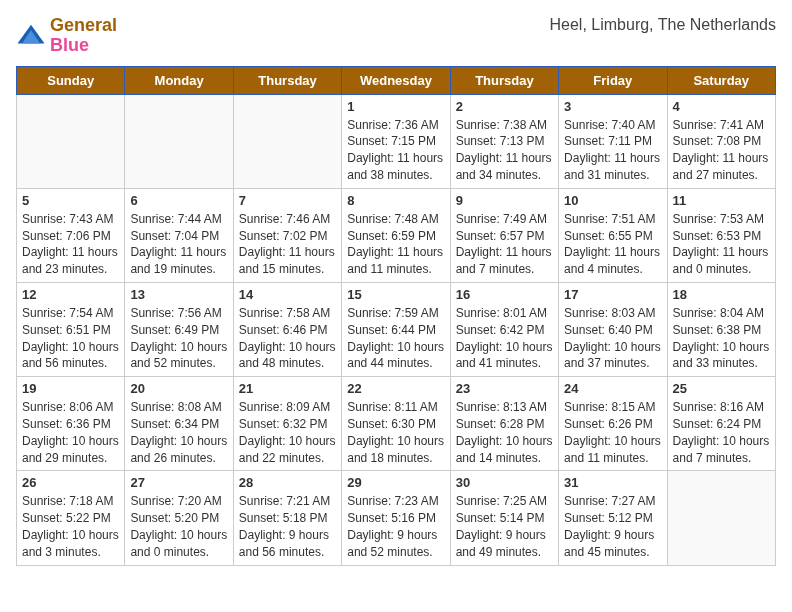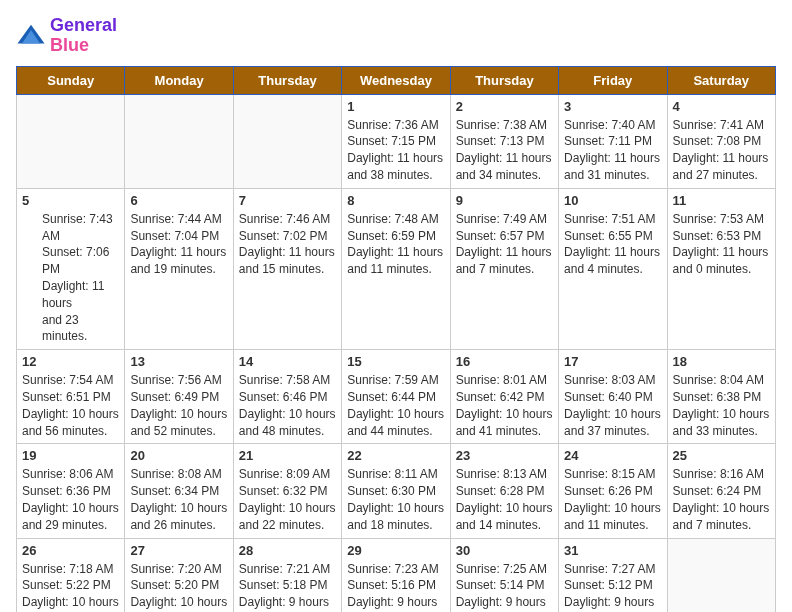--- a/index.html
+++ b/index.html
@@ -21,21 +21,21 @@
       align-items: center;
       gap: 4px;
     }
     .logo-text {
       display: flex;
       flex-direction: column;
       font-weight: bold;
       font-size: 18px;
       line-height: 1.1;
     }
-    .logo-general { color: #6d28d9; }
+    .logo-general { color: #a16207; }
     .logo-blue { color: #ec4899; }
     .logo-icon {
       width: 30px;
       height: 30px;
     }
     .title-area {
       text-align: right;
     }
     .title-area h1 {
       font-size: 32px;
@@ -93,20 +93,21 @@
     <svg class="logo-icon" viewBox="0 0 40 40">
       <polygon points="20,5 38,30 2,30" fill="#1a5fb5"></polygon>
       <polygon points="20,12 32,30 8,30" fill="#4a8fdd"></polygon>
     </svg>
     <div class="logo-text">
       <span class="logo-general">General</span>
       <span class="logo-blue">Blue</span>
     </div>
   </div>
   <div class="title-area">
+    <h2>Heel, Limburg, The Netherlands</h2>
   </div>
 </div>
 
 <table class="calendar">
   <thead>
     <tr>
     <th>Sunday</th>
         <th>Monday</th>
         <th>Thursday</th>
         <th>Wednesday</th>
@@ -145,21 +146,21 @@
           <span class="day-number">4</span>
           <div class="day-info" style="white-space: pre-line;">Sunrise: 7:41 AM
 Sunset: 7:08 PM
 Daylight: 11 hours
 and 27 minutes.</div>
         </td>
       </tr>
       <tr>
         <td>
           <span class="day-number">5</span>
-          <div class="day-info" style="white-space: pre-line; margin-left: 20px;">Sunrise: 7:43 AM
+          <div class="day-info" style="white-space: pre-line;">Sunrise: 7:43 AM
 Sunset: 7:06 PM
 Daylight: 11 hours
 and 23 minutes.</div>
         </td>
         <td>
           <span class="day-number">6</span>
           <div class="day-info" style="white-space: pre-line;">Sunrise: 7:44 AM
 Sunset: 7:04 PM
 Daylight: 11 hours
 and 19 minutes.</div>

